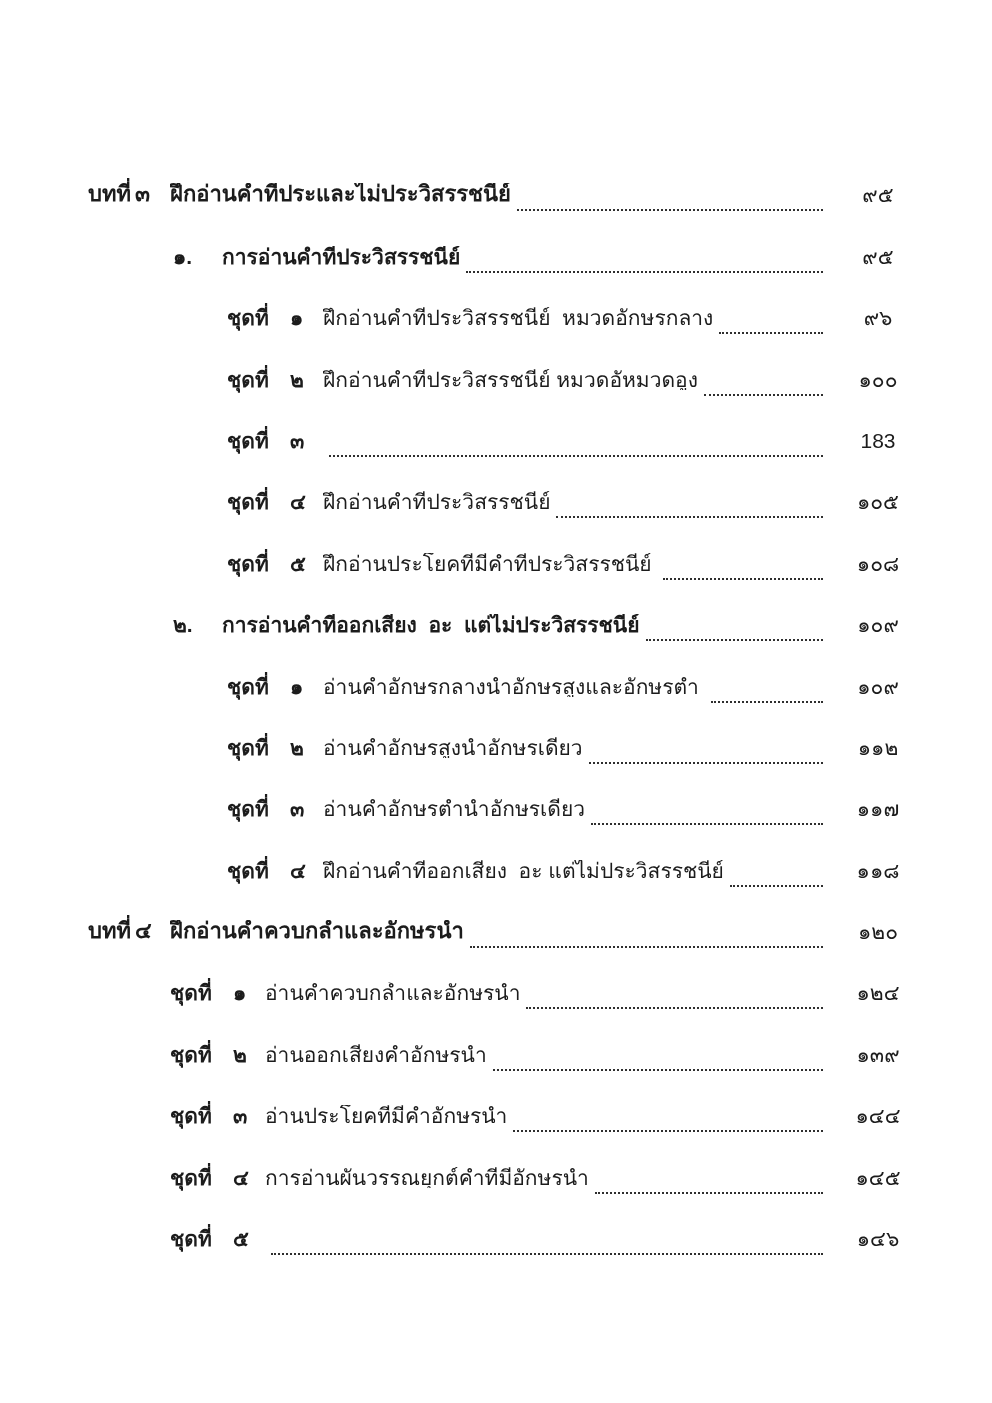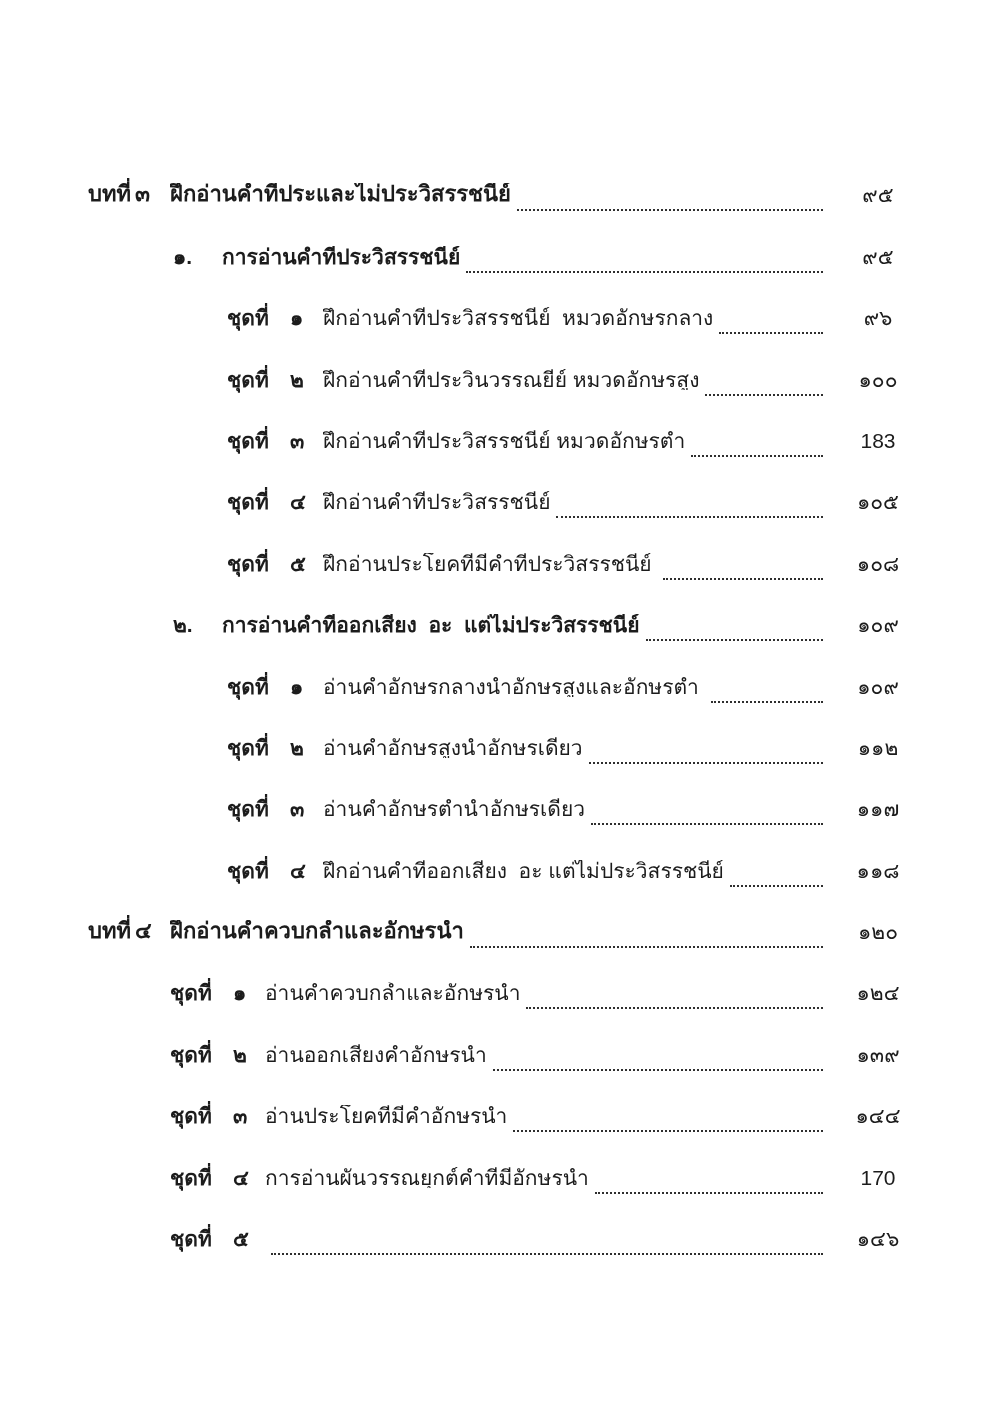--- a/index.html
+++ b/index.html
@@ -93,29 +93,28 @@
     <span class="lbl">ชุดที่</span>
     <span class="num">๑</span>
     <span class="title">ฝึกอ่านคำที่ประวิสรรชนีย์  หมวดอักษรกลาง</span>
     <span class="dots"></span>
     <span class="pagenum">๙๖</span>
   </div>
 
   <div class="row set-deep">
     <span class="lbl">ชุดที่</span>
     <span class="num">๒</span>
-    <span class="title">ฝึกอ่านคำที่ประวินวรรณยีย์ หมวดอักษรสูง</span>
+    <span class="title">ฝึกอ่านคำที่ประวิสรรชนีย์ หมวดอัหมวดอูง</span>
     <span class="dots"></span>
     <span class="pagenum">๑๐๐</span>
   </div>
 
   <div class="row set-deep">
     <span class="lbl">ชุดที่</span>
     <span class="num">๓</span>
-    <span class="title">ฝึกอ่านคำที่ประวิสรรชนีย์ หมวดอักษรต่ำ</span>
     <span class="dots"></span>
     <span class="pagenum">183</span>
   </div>
 
   <div class="row set-deep">
     <span class="lbl">ชุดที่</span>
     <span class="num">๔</span>
     <span class="title">ฝึกอ่านคำที่ประวิสรรชนีย์</span>
     <span class="dots"></span>
     <span class="pagenum">๑๐๕</span>
@@ -198,21 +197,21 @@
     <span class="title">อ่านประโยคที่มีคำอักษรนำ</span>
     <span class="dots"></span>
     <span class="pagenum">๑๔๔</span>
   </div>
 
   <div class="row set">
     <span class="lbl">ชุดที่</span>
     <span class="num">๔</span>
     <span class="title">การอ่านผันวรรณยุกต์คำที่มีอักษรนำ</span>
     <span class="dots"></span>
-    <span class="pagenum">170</span>
+    <span class="pagenum">๑๔๕</span>
   </div>
 
   <div class="row set">
     <span class="lbl">ชุดที่</span>
     <span class="num">๕</span>
     <span class="dots"></span>
     <span class="pagenum">๑๔๖</span>
   </div>
 
 </div>

